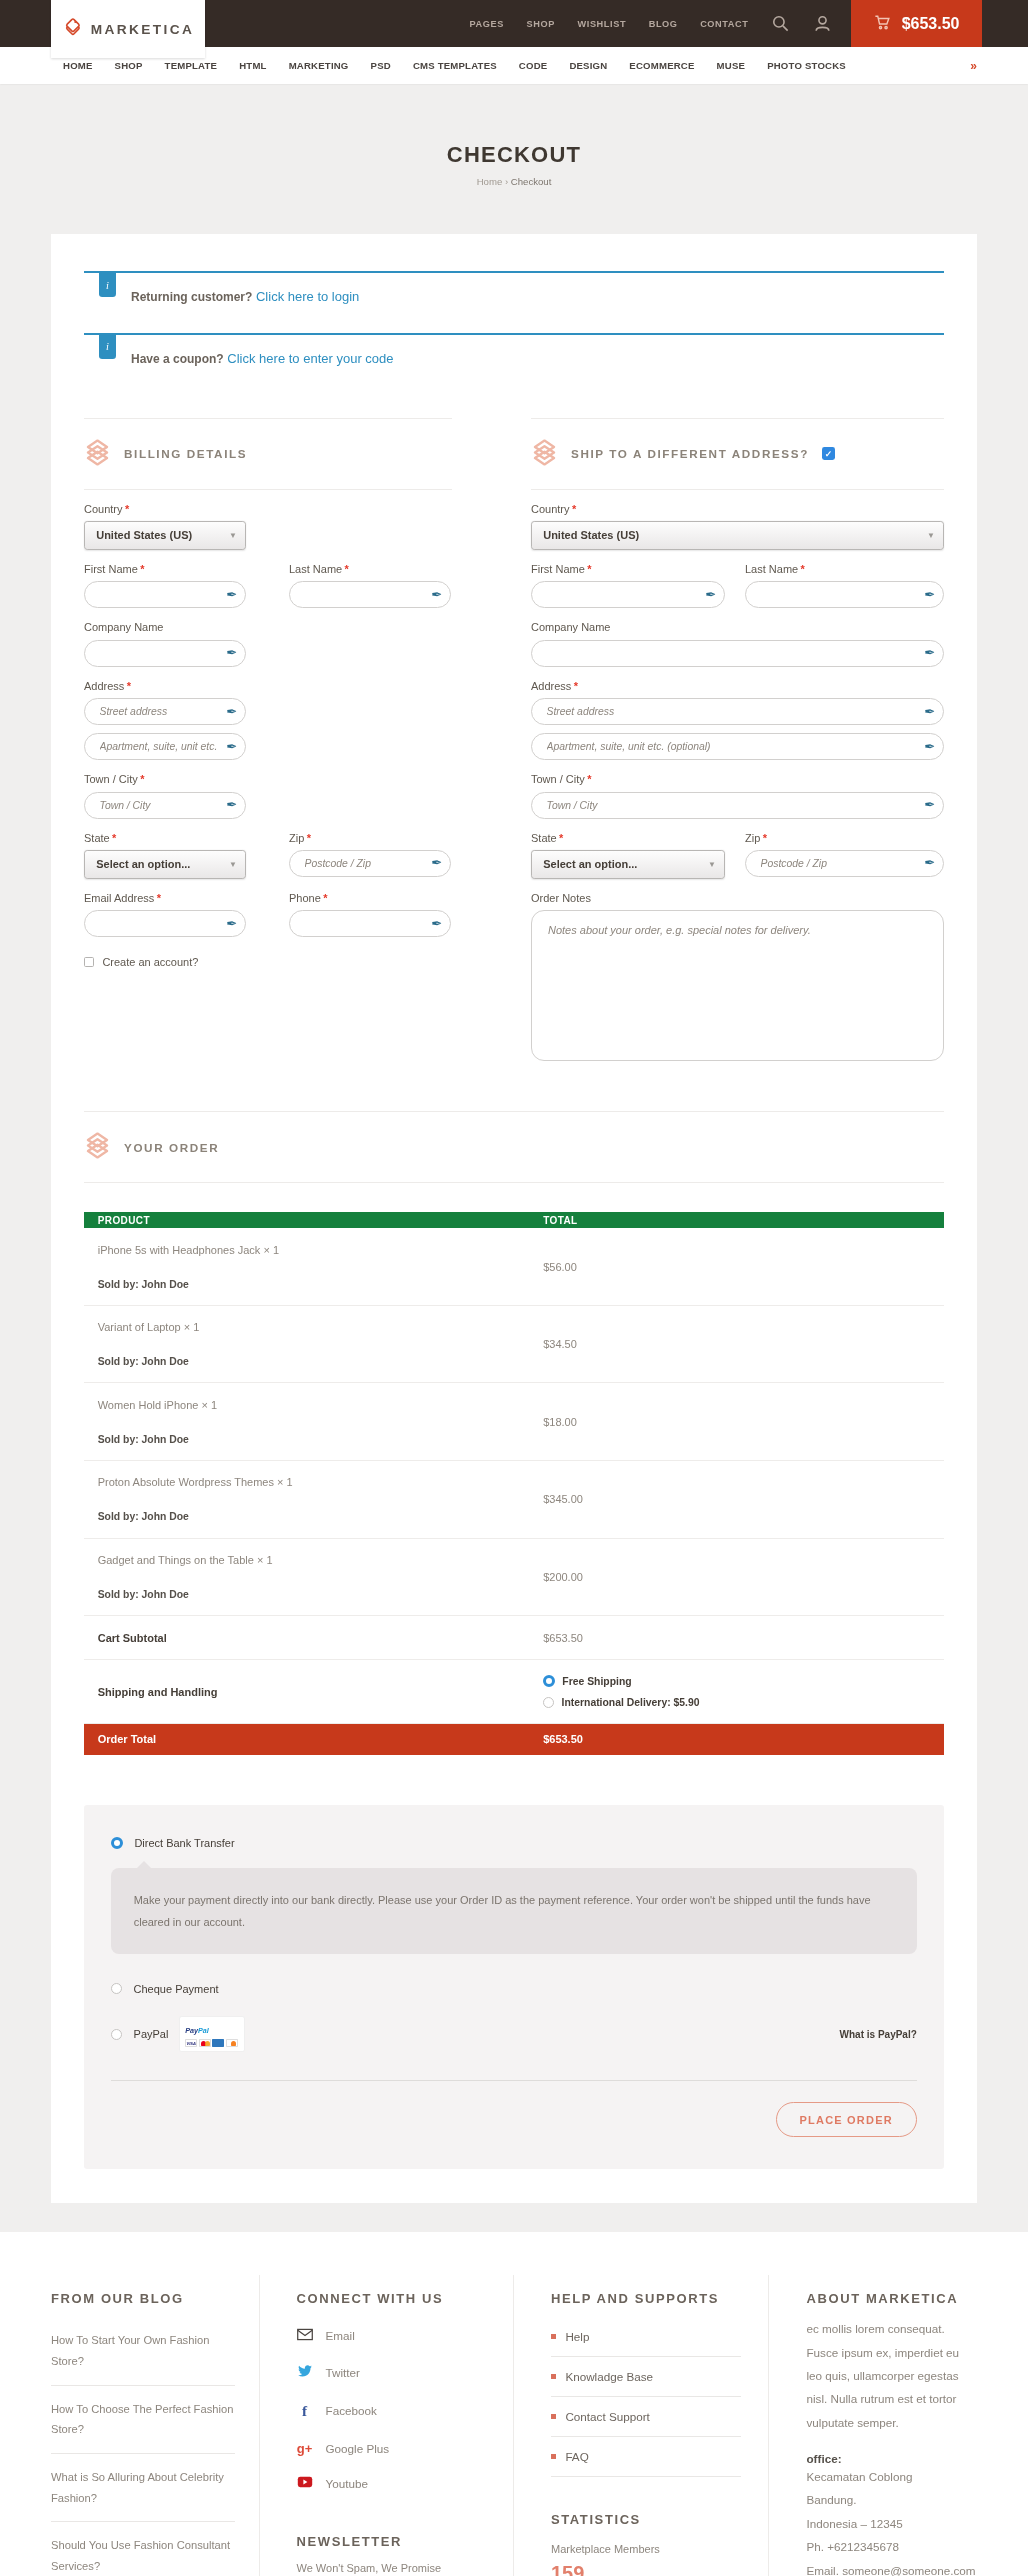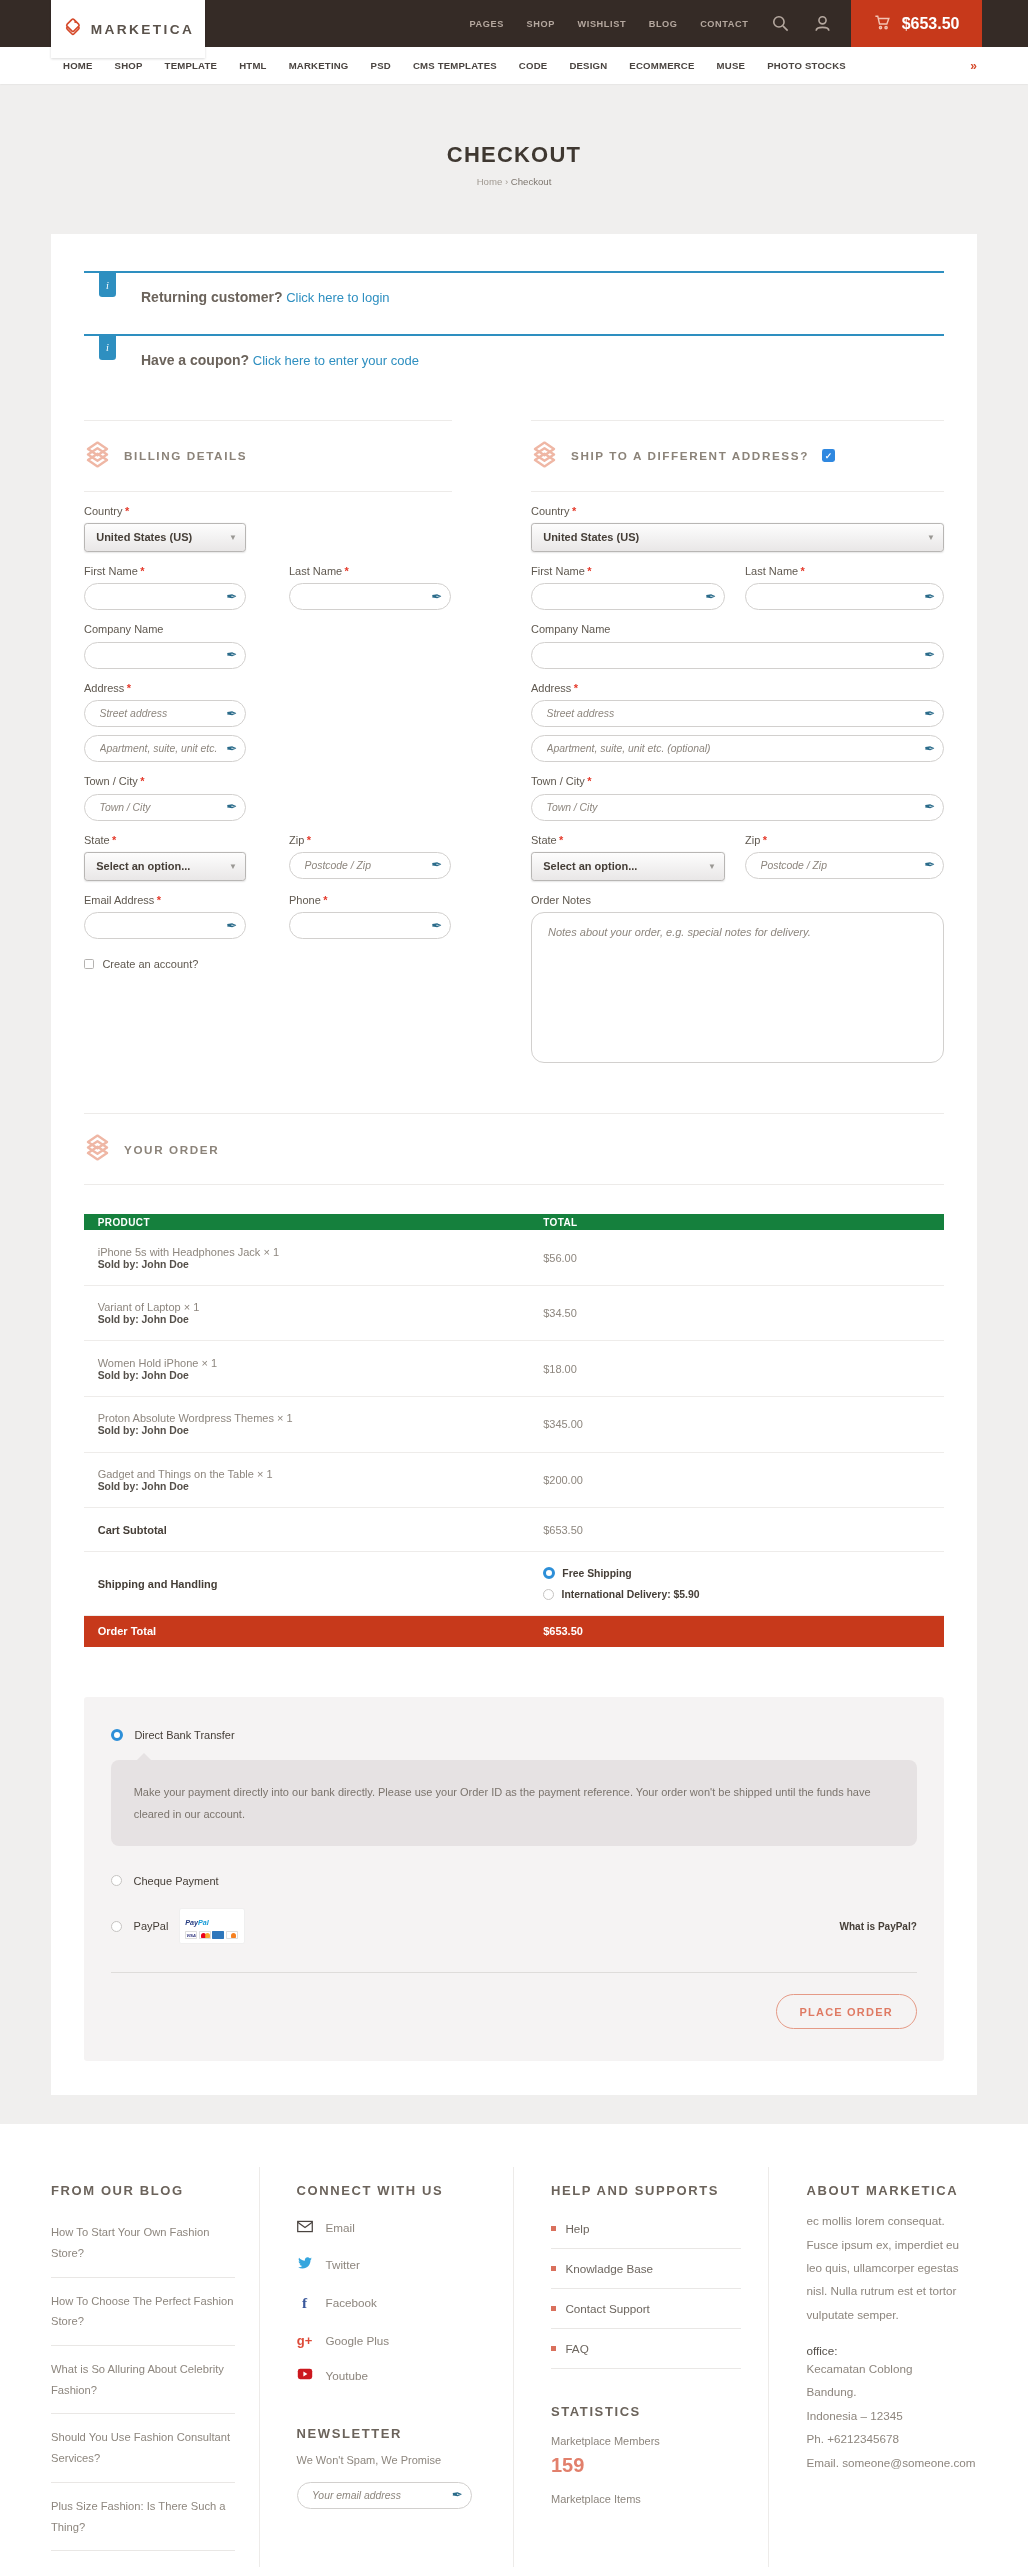--- a/index.html
+++ b/index.html
@@ -33,21 +33,21 @@
   .crumbs .cur { color:#7d766e; }
   .crumbs a { color:#a19a92; }
 
   
   .card { background:#fff; margin:0 51px; padding:37px 33px 34px; }
 
   .notice { border-top:2.4px solid #2e8fc0; position:relative; padding:16px 0 17.7px 47px; margin-bottom:11.2px; }
   .notice .itab { position:absolute; left:14.5px; top:0; width:17.7px; height:24px; background:#2e8fc0;
                   border-radius:0 0 3.2px 3.2px; color:#fff; display:flex; align-items:center; justify-content:center;
                   font-family:"Liberation Serif", serif; font-style:italic; font-size:10.4px; }
-  .notice .ntext { font-size:14px; color:#6b635b; font-weight:bold;margin-left:10px; }
+  .notice .ntext { font-size:12px; color:#6b635b; font-weight:bold; }
   .notice a { color:#2e8fc0; font-weight:normal; }
   .notice.last { margin-bottom:34px; }
 
   .sec-head { display:flex; align-items:center; gap:13px; border-top:0.8px solid #edebe9;
               border-bottom:0.8px solid #edebe9; padding:19px 0; }
   .sec-title { font-size:11.7px; font-weight:bold; letter-spacing:1.6px; color:#8b8379; }
 
   .formcols { display:flex; }
   .bcol { width:368px; margin-right:79px; flex:none; }
   .scol { flex:1; }
@@ -87,21 +87,21 @@
   textarea.notes::placeholder { color:#8d867e; }
 
   
   .order-wrap { margin-top:47px; }
   .t-header { background:#15803d; display:flex; align-items:center; height:16px; padding:0 13.7px;
               color:#fff; font-size:10px; font-weight:bold; letter-spacing:0.4px; }
   .colp { width:53.5%; flex:none; }
   .colt { flex:1; }
   .t-row { display:flex; align-items:center; padding:15.3px 13.7px; border-bottom:0.8px solid #eeecea; }
   .i-name { font-size:11px; color:#8d867e; }
-  .i-sold { font-size:10.4px; font-weight:bold; color:#55504a; margin-top:1px; }
+  .i-sold { font-size:10.4px; font-weight:bold; color:#55504a; margin-top:23px; }
   .i-total { font-size:11px; color:#8d867e; }
   .sum-label { font-size:11px; font-weight:bold; color:#453e37; }
   .ship-opts { display:flex; flex-direction:column; gap:9.6px; }
   .radio-row { display:flex; align-items:center; gap:7.2px; cursor:pointer; }
   .radio { width:11.2px; height:11.2px; border-radius:50%; border:0.8px solid #c6c4c2; background:#fff; flex:none; }
   .radio.on { border:3.2px solid #2d8fd8; width:12px; height:12px; }
   .radio-label { font-size:10.4px; font-weight:bold; color:#453e37; }
   .t-total { background:#c7391b; display:flex; align-items:center; height:30.5px; padding:0 13.7px;
              color:#fff; font-size:11px; font-weight:bold; }
 
@@ -148,21 +148,21 @@
   .nl { margin-top:32px; }
   .nl-tag { font-size:11px; color:#8d867e; margin:13px 0 16px; }
   .nl-input { width:175px; }
   .help-item { display:flex; align-items:center; gap:9.6px; padding:13px 0;
                border-bottom:0.8px solid #e9e7e5; font-size:11.7px; color:#6d665f; cursor:pointer; }
   .sq { width:4.8px; height:4.8px; background:#d9705c; flex:none; }
   .stats { margin-top:35px; }
   .st-label { font-size:11px; color:#8d867e; margin:16px 0 6.4px; }
   .st-num { font-size:20px; font-weight:bold; color:#e2806c; }
   .about-text { font-size:11.7px; line-height:2; color:#8d867e; }
-  .office { font-size:11.7px; font-weight:normal; color:#55504a; margin-top:17.7px; }
+  .office { font-size:11.7px; font-weight:bold; color:#55504a; margin-top:17.7px; }
   .addr-line { font-size:11.7px; line-height:2; color:#8d867e; }
 </style>
 </head>
 <body>
 
 <svg width="0" height="0" style="position:absolute">
   <defs>
     <symbol id="sym-layers" viewBox="0 0 34 36">
       <g fill="none" stroke="#efb7a5" stroke-width="3" stroke-linejoin="round">
         <path d="M17 3 L29 11 L17 19 L5 11 Z"></path>

